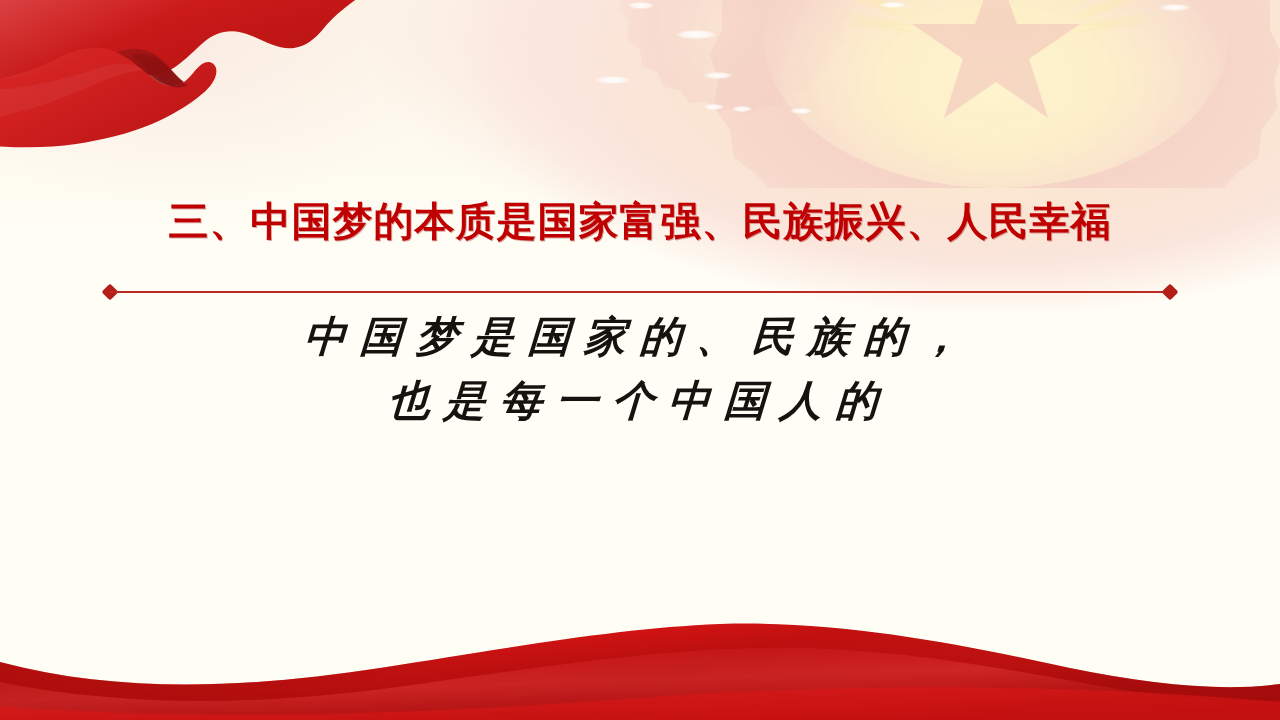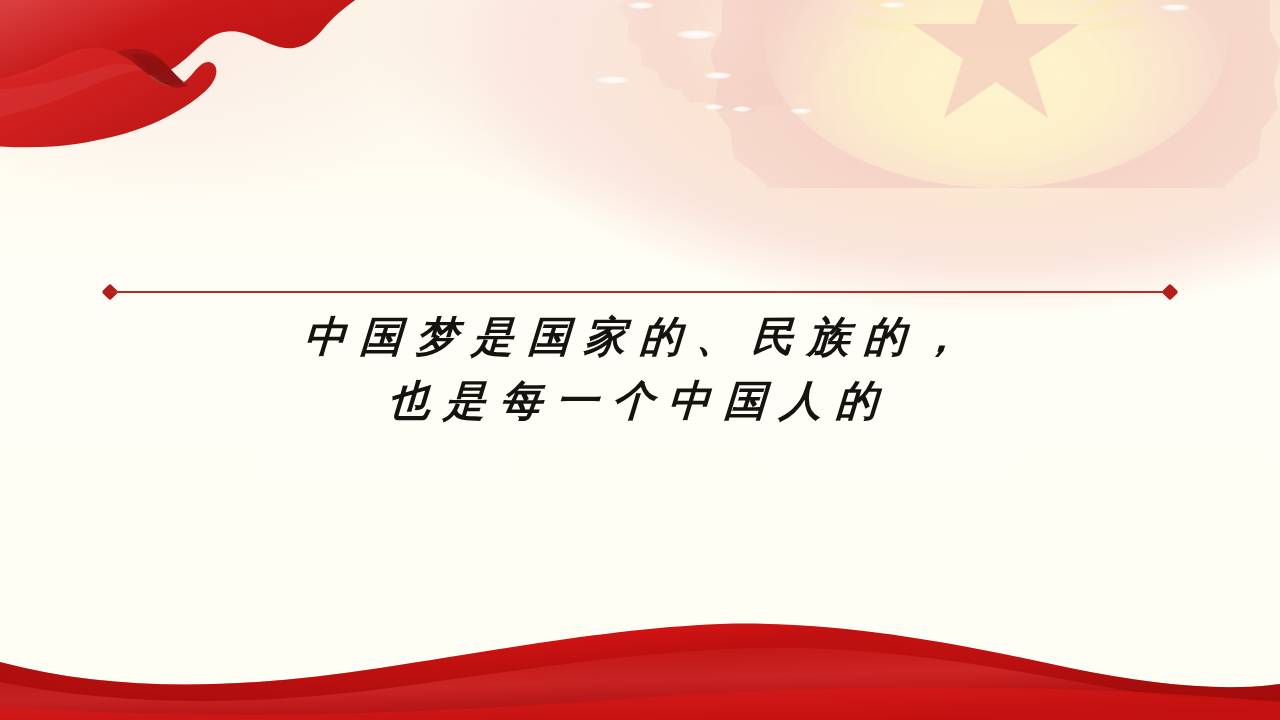--- a/index.html
+++ b/index.html
@@ -335,20 +335,21 @@
              L1280 110 L0 110 Z" fill="url(#waveDeep)"></path>
     <path d="M0 72
              C140 100 280 94 420 74
              C560 54 660 40 760 38
              C880 36 990 56 1100 76
              C1170 88 1230 94 1280 90
              L1280 110 L0 110 Z" fill="url(#waveLite)"></path>
     <path d="M0 96 C200 112 420 104 640 88 C860 72 1080 74 1280 92 L1280 110 L0 110 Z" fill="#e01616" opacity="0.55"></path>
   </svg>
 
+  <div class="headline">三、中国梦的本质是国家富强、民族振兴、人民幸福</div>
 
   <div class="divider">
     <div class="dot left"></div>
     <div class="rule"></div>
     <div class="dot right"></div>
   </div>
 
   <div class="body-block">
     <div class="body-line">中国梦是国家的、民族的，</div>
     <div class="body-line">也是每一个中国人的</div>

